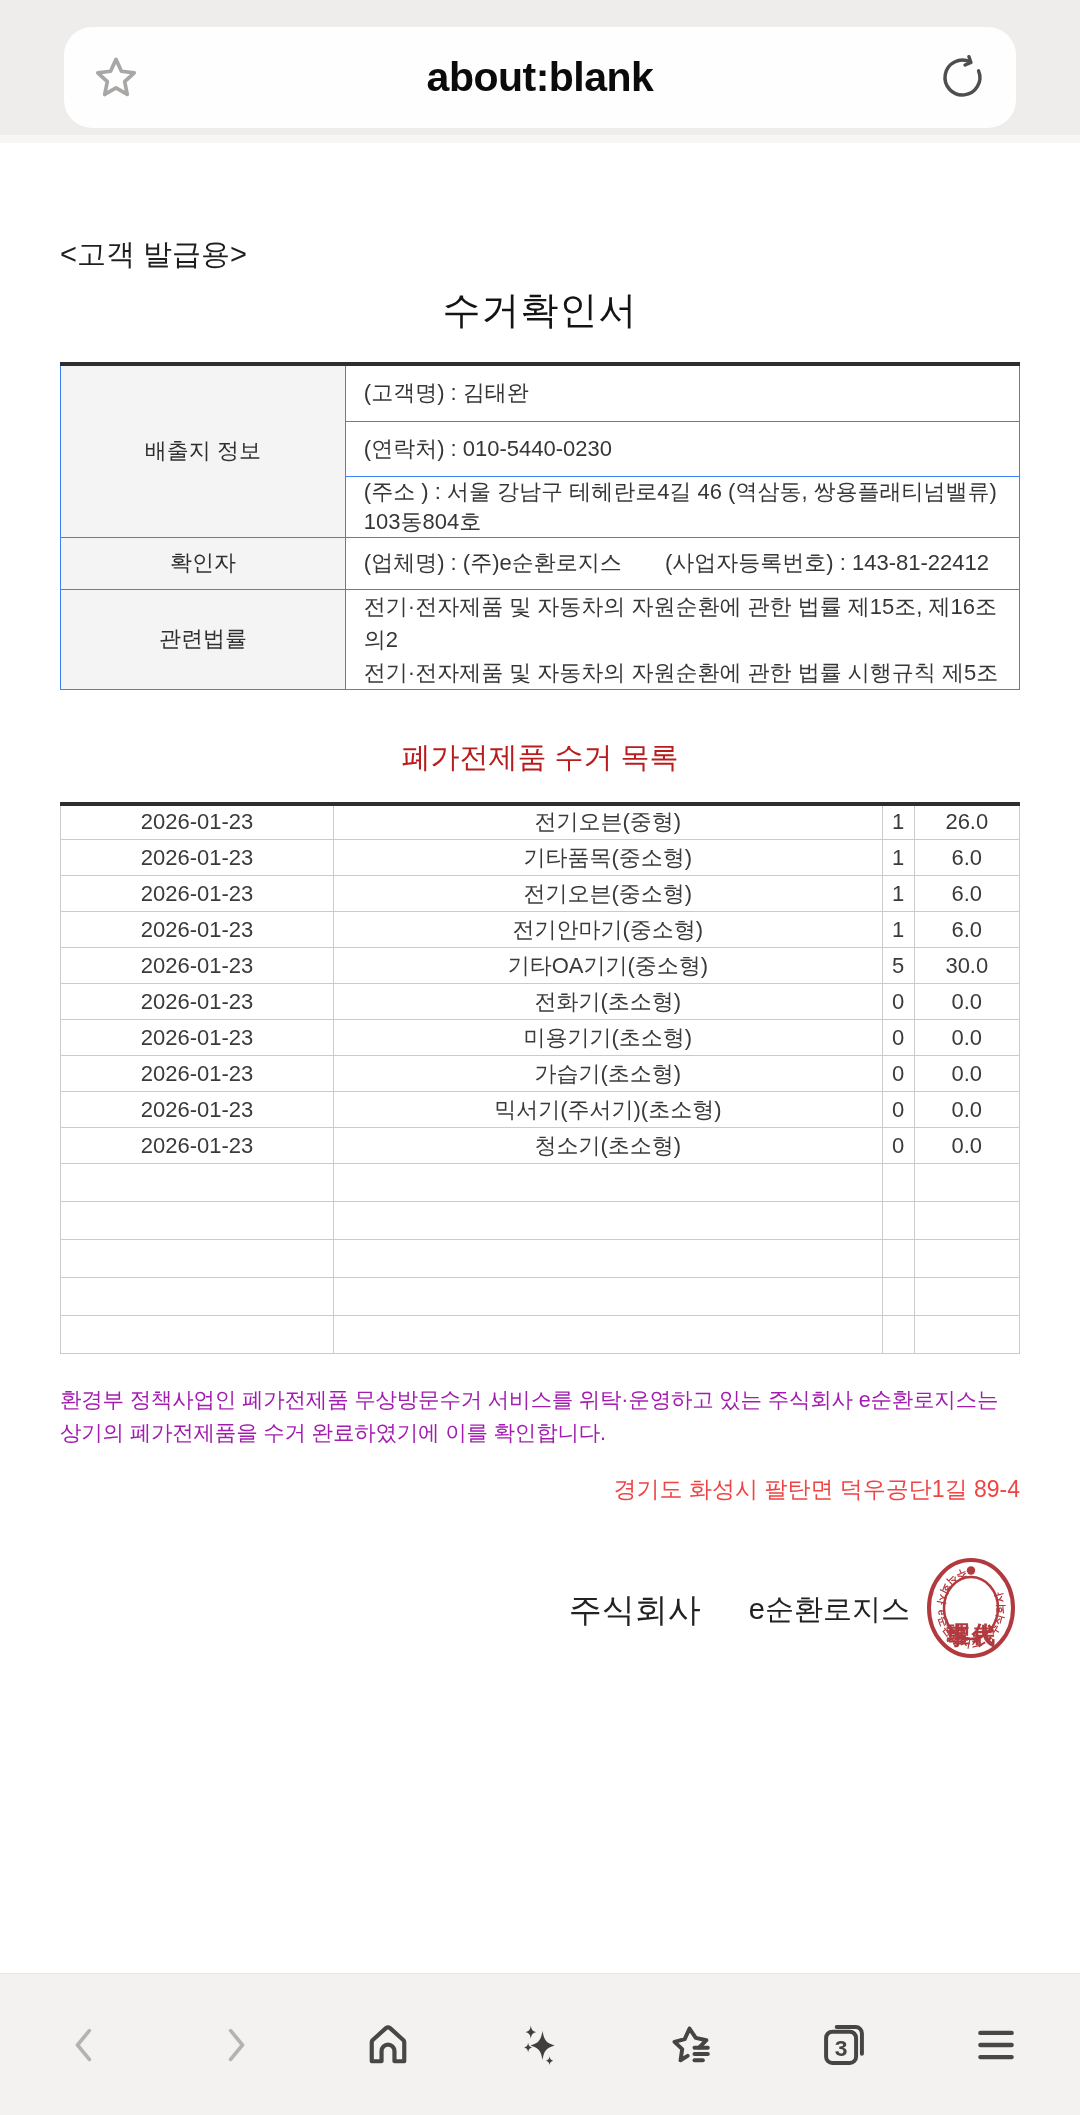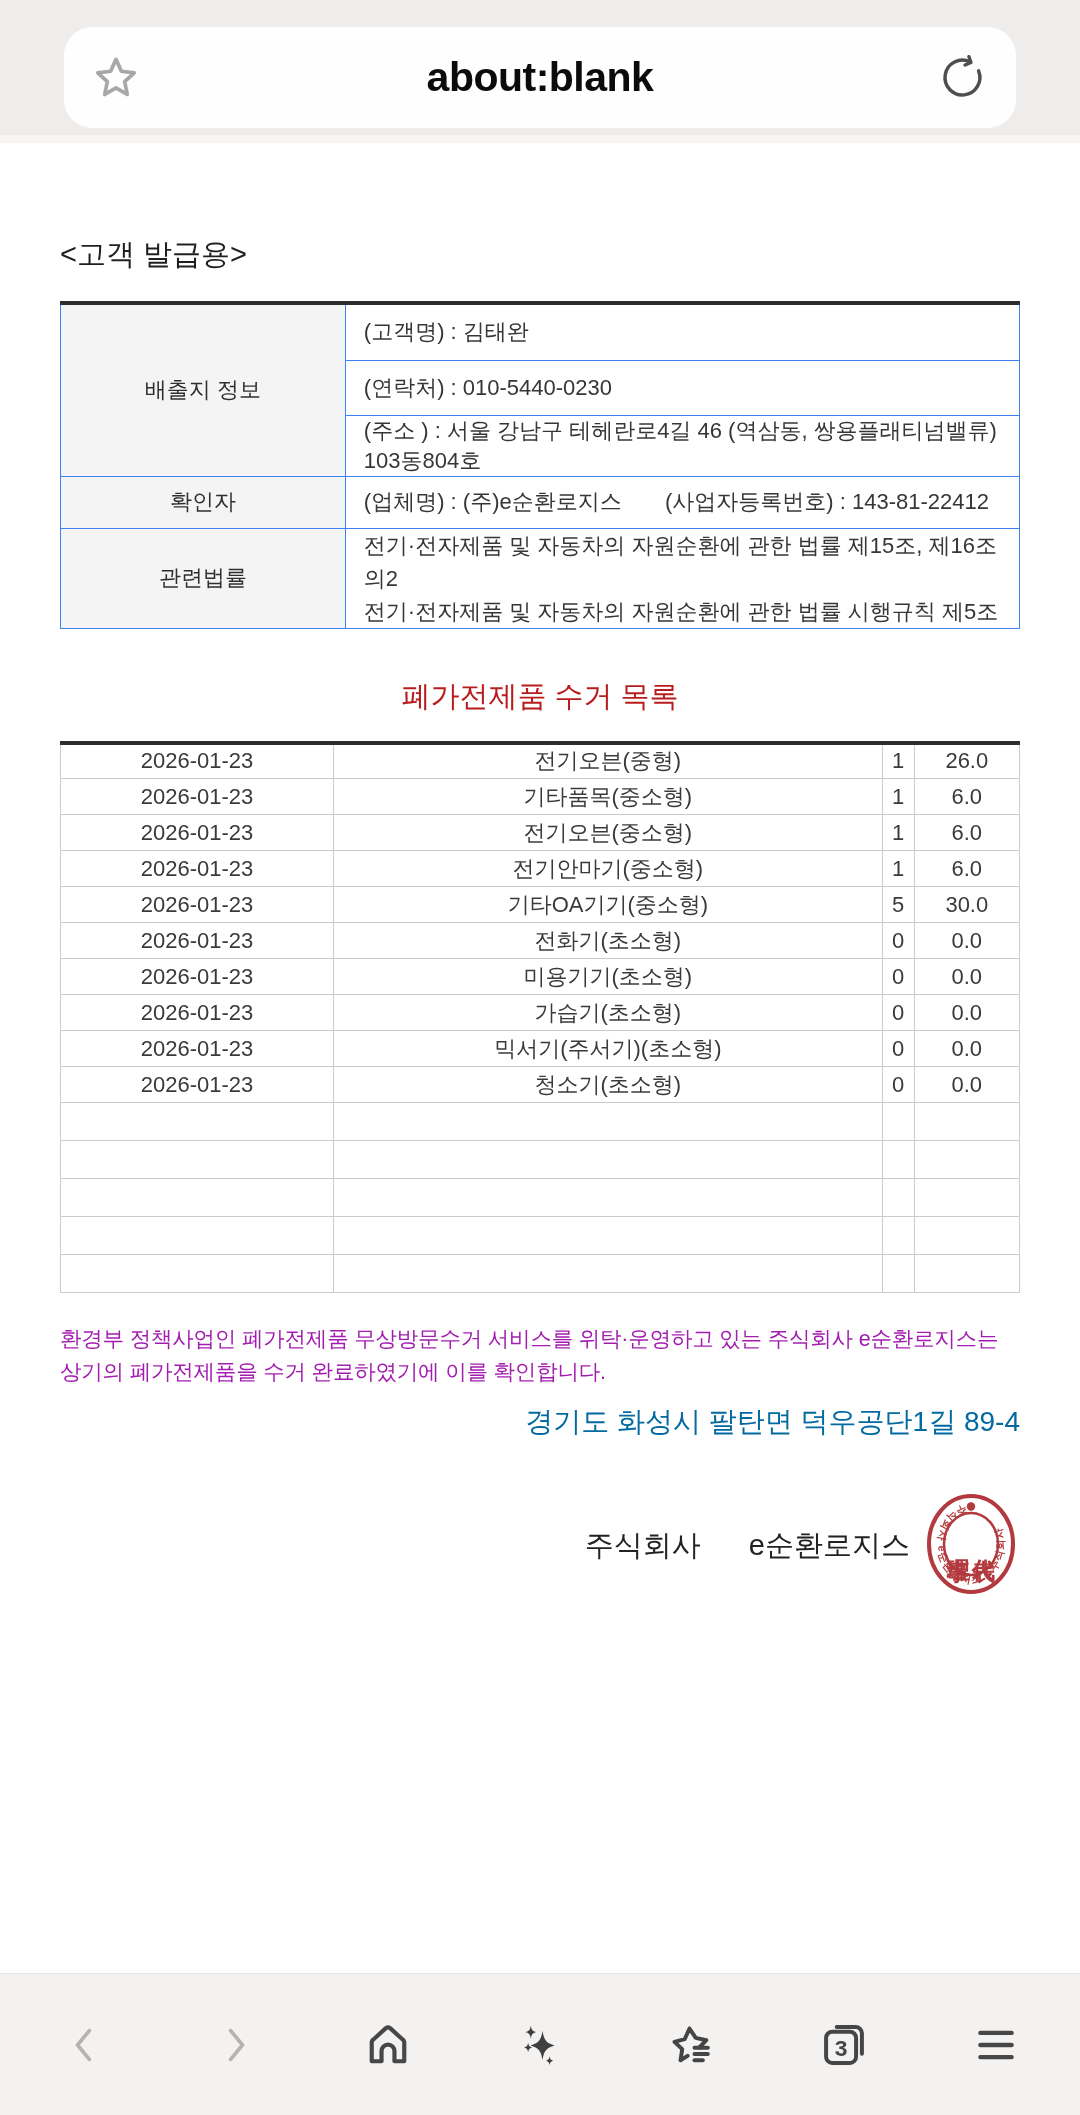--- a/index.html
+++ b/index.html
@@ -40,24 +40,24 @@
   .list-title { margin-top:48px; text-align:center; font-size:29px; font-weight:400; color:#b91c1c; }
 
   .list-table { margin-top:24px; border-top:4px solid #2e2e2e; font-size:22px; }
   .list-table th, .list-table td { border:1px solid #cbcbcb; text-align:center; font-weight:400; }
   .list-table th { background:#efefef; height:55px; color:#2e2e2e; }
   .list-table td { height:36px; color:#3a3a3a; }
   .list-table tr.empty td { height:38px; }
   .c-date { width:19.6%; } .c-name { width:54.6%; } .c-qty { width:9.5%; } .c-wt { width:16.3%; }
 
   .confirm-text { margin-top:30px; font-size:21.5px; color:#a21caf; line-height:33px; letter-spacing:-0.2px; }
-  .addr-line { margin-top:14px; text-align:right; font-size:28px; color:#0369a1; }
+  .addr-line { margin-top:24px; text-align:right; font-size:23px; color:#ef4444; }
 
   .company-row { margin-top:52px; display:flex; justify-content:flex-end; align-items:center; padding-right:4px; }
-  .company-prefix { font-size:29px; color:#222; margin-right:48px; }
+  .company-prefix { font-size:33px; color:#222; margin-right:48px; }
   .company-name { font-size:29px; color:#222; margin-right:16px; }
 
   
   .toolbar {
     position:absolute; left:0; top:1973px; width:1080px; height:142px;
     background:#f3f2f0; border-top:1px solid #e6e5e3;
     display:flex; align-items:center; justify-content:space-between; padding:0 58px;
   }
   .tb-icon { width:52px; height:52px; display:flex; align-items:center; justify-content:center; }
 </style>
@@ -78,20 +78,21 @@
         <polyline points="14.6,0.9 15.6,3.9 12.6,5.2" stroke-linejoin="round"></polyline>
       </svg>
     </span>
   </div>
 </div>
 <div class="top-strip"></div>
 
 <div class="doc">
 
   <div class="issue-label">&lt;고객 발급용&gt;</div>
+  <div class="doc-title">수거확인서</div>
 
   <table class="info-table">
     <tbody>
         <tr class="r-cust">
       <th rowspan="3">배출지 정보</th>
       <td>(고객명) : 김태완</td>
     </tr>
     <tr class="r-tel">
       <td>(연락처) : 010-5440-0230</td>
     </tr>

